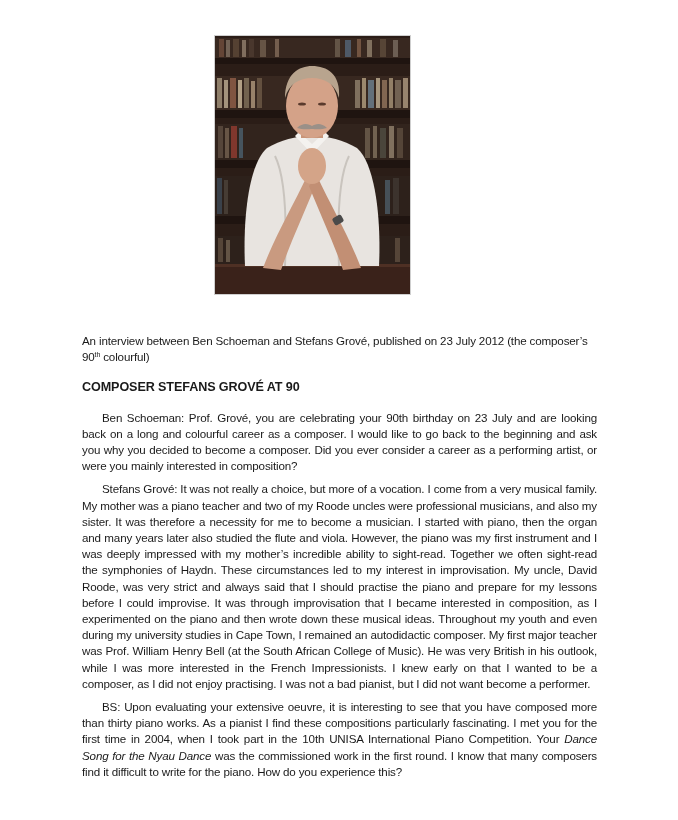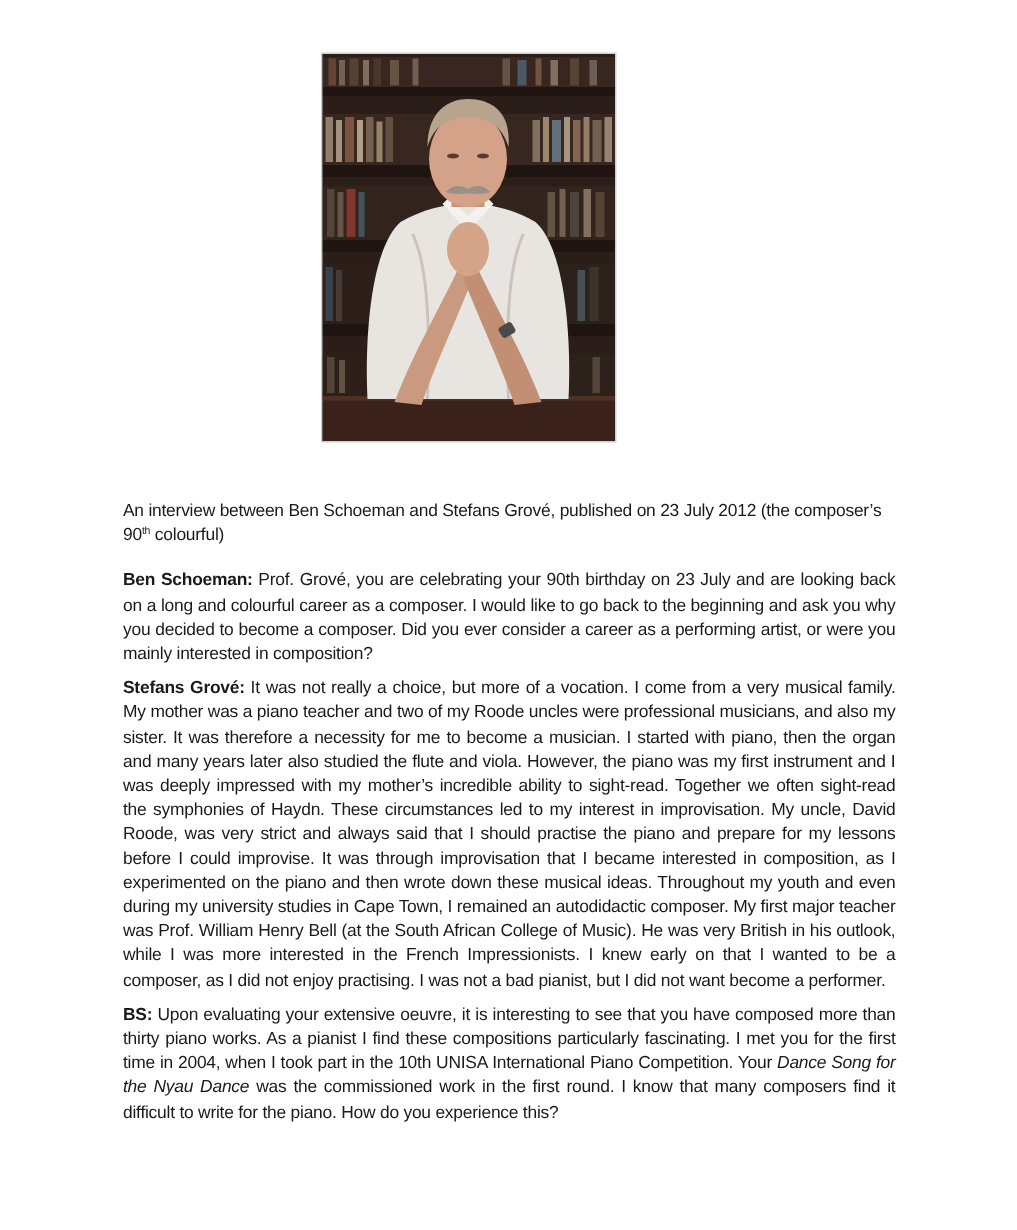--- a/index.html
+++ b/index.html
@@ -40,21 +40,21 @@
     .heading {
       font-weight: bold;
       font-size: 12.6px;
       margin: 0 0 14px 0;
       letter-spacing: -0.1px;
     }
     .para {
       margin: 0 0 7px 0;
       text-align: justify;
     }
-    .speaker { font-weight: bold; }
+    .speaker { font-weight: normal; margin-left: 20px; }
     em { font-style: italic; }
   </style>
 </head>
 <body>
 
 <div class="photo">
   <svg width="195" height="258" viewBox="0 0 195 258">
 
     <rect x="0" y="0" width="195" height="258" fill="#2b1d17"></rect>
     <g opacity="0.9">
@@ -138,19 +138,20 @@
     <ellipse cx="87" cy="68" rx="4" ry="1.6" fill="#5a3a2c"></ellipse>
     <ellipse cx="107" cy="68" rx="4" ry="1.6" fill="#5a3a2c"></ellipse>
 
     <path d="M82 92 C 88 86, 94 88, 97 90 C 100 88, 106 86, 112 92 C 106 94, 100 93, 97 93 C 94 93, 88 94, 82 92 Z" fill="#9a9088"></path>
   </svg>
 </div>
 
 <div class="content">
   <p class="intro"><span>An interview between Ben Schoeman and Stefans Grové, published on 23 July 2012 (the composer’s 90</span><sup>th</sup><span> colourful)</span></p>
 
+  <h1 class="heading">COMPOSER STEFANS GROVÉ AT 90</h1>
 
   <p class="para"><span class="speaker">Ben Schoeman:</span><span> Prof. Grové, you are celebrating your 90th birthday on 23 July and are looking back on a long and colourful career as a composer. I would like to go back to the beginning and ask you why you decided to become a composer. Did you ever consider a career as a performing artist, or were you mainly interested in composition?</span></p>
 
   <p class="para"><span class="speaker">Stefans Grové:</span><span> It was not really a choice, but more of a vocation. I come from a very musical family. My mother was a piano teacher and two of my Roode uncles were professional musicians, and also my sister. It was therefore a necessity for me to become a musician. I started with piano, then the organ and many years later also studied the flute and viola. However, the piano was my first instrument and I was deeply impressed with my mother’s incredible ability to sight-read. Together we often sight-read the symphonies of Haydn. These circumstances led to my interest in improvisation. My uncle, David Roode, was very strict and always said that I should practise the piano and prepare for my lessons before I could improvise. It was through improvisation that I became interested in composition, as I experimented on the piano and then wrote down these musical ideas. Throughout my youth and even during my university studies in Cape Town, I remained an autodidactic composer. My first major teacher was Prof. William Henry Bell (at the South African College of Music). He was very British in his outlook, while I was more interested in the French Impressionists. I knew early on that I wanted to be a composer, as I did not enjoy practising. I was not a bad pianist, but I did not want become a performer.</span></p>
 
   <p class="para"><span class="speaker">BS:</span><span> Upon evaluating your extensive oeuvre, it is interesting to see that you have composed more than thirty piano works. As a pianist I find these compositions particularly fascinating. I met you for the first time in 2004, when I took part in the 10th UNISA International Piano Competition. Your </span><em>Dance Song for the Nyau Dance</em><span> was the commissioned work in the first round. I know that many composers find it difficult to write for the piano. How do you experience this?</span></p>
 </div>
 
 </body></html>

